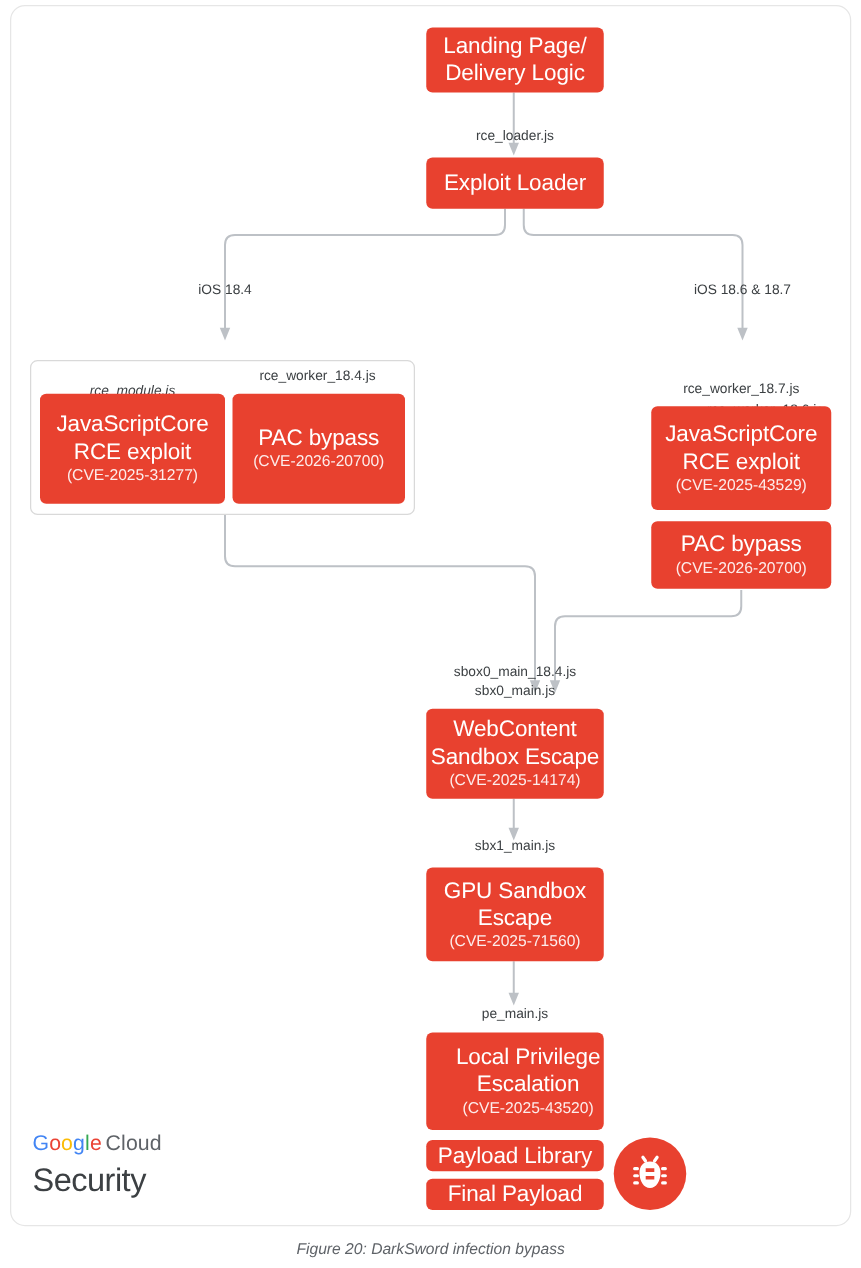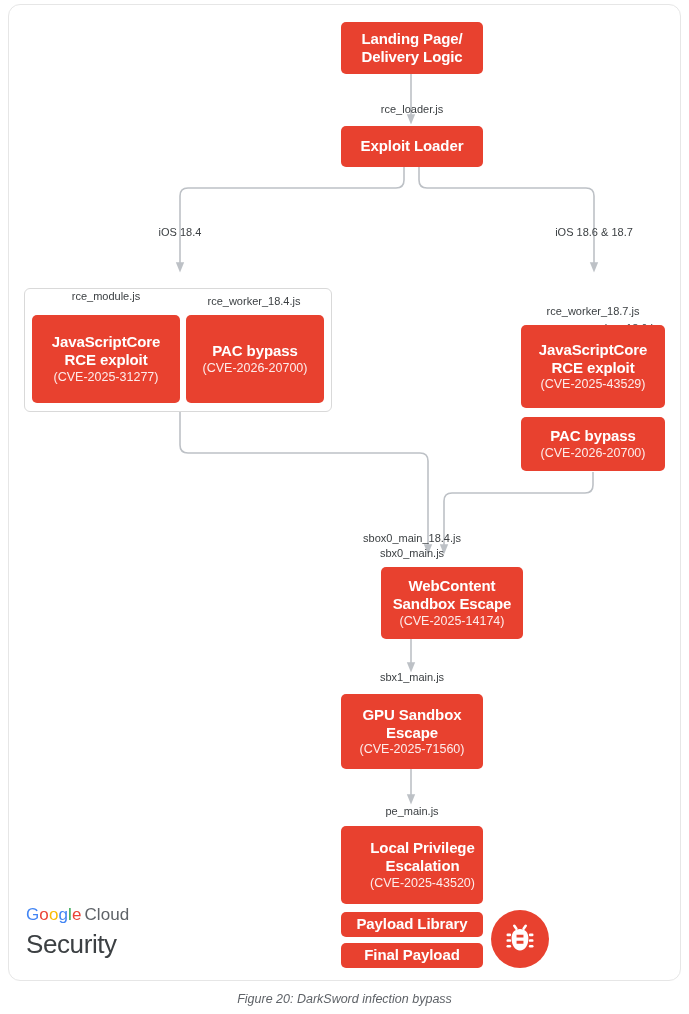--- a/index.html
+++ b/index.html
@@ -4,21 +4,21 @@
 <style>
   html,body{margin:0;padding:0;background:#ffffff;}
   body{width:689px;height:1014px;font-family:"Liberation Sans",sans-serif;}
   #stage{position:relative;width:689px;height:1014px;overflow:hidden;background:#fff;}
   #card{position:absolute;left:8px;top:4px;width:673px;height:977px;
         border:1px solid #e6e6e6;border-radius:12px;background:#fff;box-sizing:border-box;}
   #svgwires{position:absolute;left:0;top:0;width:689px;height:1014px;pointer-events:none;}
   .node{position:absolute;background:#E8412F;border-radius:5px;color:#fff;
         display:flex;flex-direction:column;align-items:center;justify-content:center;
         text-align:center;box-sizing:border-box;line-height:1.22;}
-  .node .ttl{font-weight:bold;font-size:15px;letter-spacing:-.1px;}
+  .node .ttl{font-weight:normal;font-size:18px;letter-spacing:-.1px;}
   .node .cve{font-size:12.5px;color:#fdeceb;font-weight:normal;}
   .elabel{position:absolute;font-size:11px;color:#3c4043;text-align:center;
           line-height:1.2;white-space:nowrap;}
   .groupbox{position:absolute;border:1px solid #d9d9d9;border-radius:6px;background:#fff;box-sizing:border-box;}
   #logo{position:absolute;left:26px;top:905px;width:180px;}
   #gwrap{font-size:17px;letter-spacing:.1px;font-family:"Liberation Sans",sans-serif;}
   #gwrap b{font-weight:500;}
   .g1{color:#4285F4}.g2{color:#EA4335}.g3{color:#FBBC05}.g4{color:#4285F4}.g5{color:#34A853}.g6{color:#EA4335}
   #cloudword{color:#5f6368;font-size:17px;margin-left:3px;}
   #secword{font-size:26px;color:#3c4043;margin-top:4px;letter-spacing:-.4px;}
@@ -60,21 +60,21 @@
 
   <div class="node" style="left:341px;top:126px;width:142px;height:41px;">
     <span class="ttl">Exploit Loader</span>
   </div>
 
   <div class="elabel" style="left:110px;top:226px;width:140px;">iOS 18.4</div>
   <div class="elabel" style="left:514px;top:226px;width:160px;">iOS 18.6 &amp; 18.7</div>
 
   <div class="groupbox" style="left:24px;top:288px;width:308px;height:124px;"></div>
 
-  <div class="elabel" style="left:30px;top:290px;width:152px;">rce_module.js</div>
+  <div class="elabel" style="left:30px;top:307px;width:152px;font-style:italic;">rce_module.js</div>
   <div class="elabel" style="left:180px;top:295px;width:148px;">rce_worker_18.4.js</div>
 
   <div class="node" style="left:32px;top:315px;width:148px;height:88px;">
     <span class="ttl">JavaScriptCore</span>
     <span class="ttl">RCE exploit</span>
     <span class="cve">(CVE-2025-31277)</span>
   </div>
 
   <div class="node" style="left:186px;top:315px;width:138px;height:88px;">
     <span class="ttl">PAC bypass</span>
@@ -91,21 +91,21 @@
   </div>
 
   <div class="node" style="left:521px;top:417px;width:144px;height:54px;">
     <span class="ttl">PAC bypass</span>
     <span class="cve">(CVE-2026-20700)</span>
   </div>
 
   <div class="elabel" style="left:331px;top:532px;width:162px;">sbox0_main_18.4.js</div>
   <div class="elabel" style="left:331px;top:547px;width:162px;">sbx0_main.js</div>
 
-  <div class="node" style="left:341px;top:567px;width:142px;height:72px;margin-left:40px;">
+  <div class="node" style="left:341px;top:567px;width:142px;height:72px;">
     <span class="ttl">WebContent</span>
     <span class="ttl">Sandbox Escape</span>
     <span class="cve">(CVE-2025-14174)</span>
   </div>
 
   <div class="elabel" style="left:341px;top:671px;width:142px;">sbx1_main.js</div>
 
   <div class="node" style="left:341px;top:694px;width:142px;height:75px;">
     <span class="ttl">GPU Sandbox</span>
     <span class="ttl">Escape</span>

